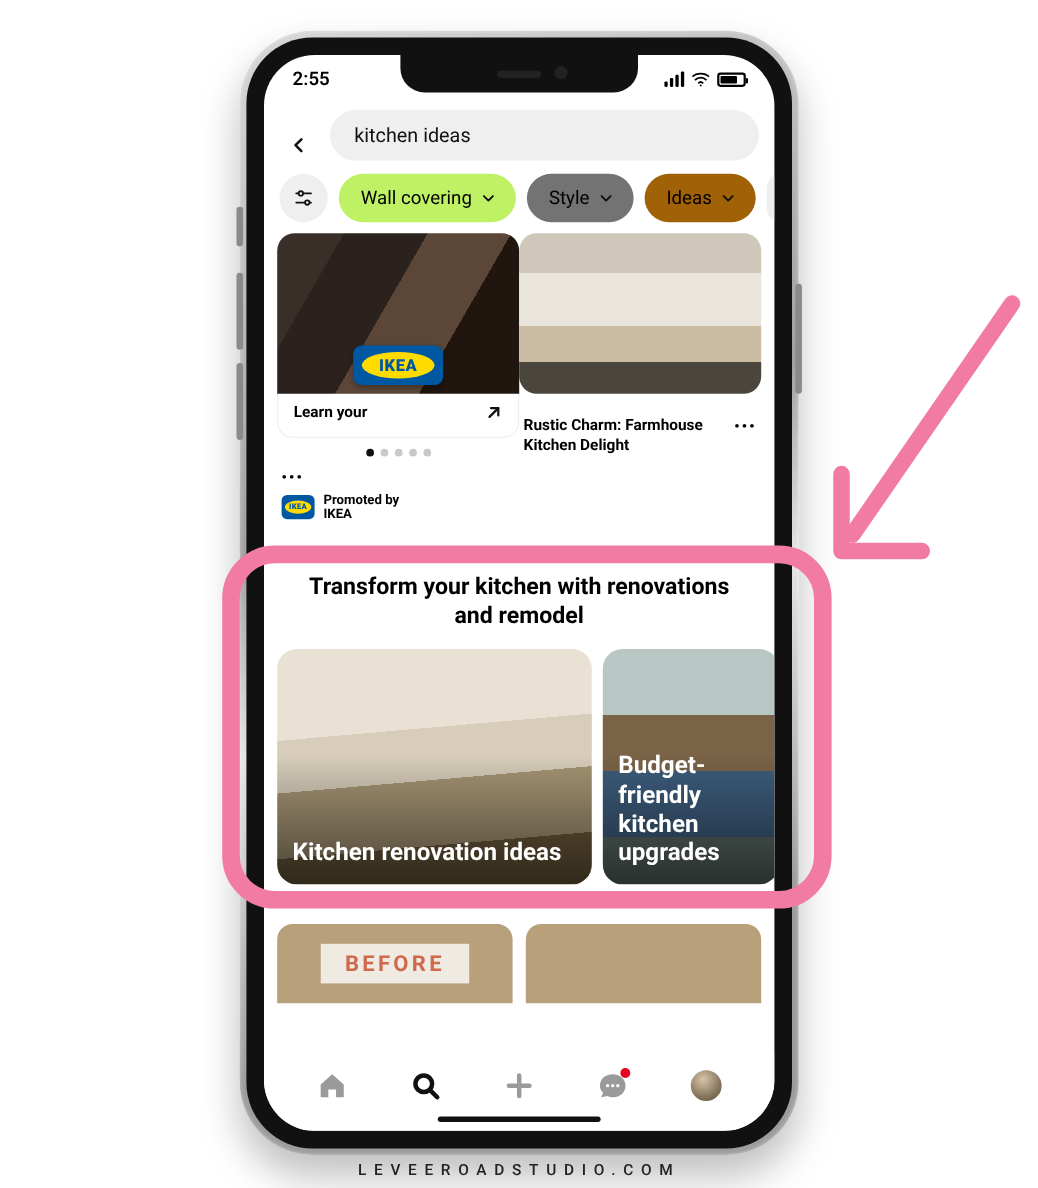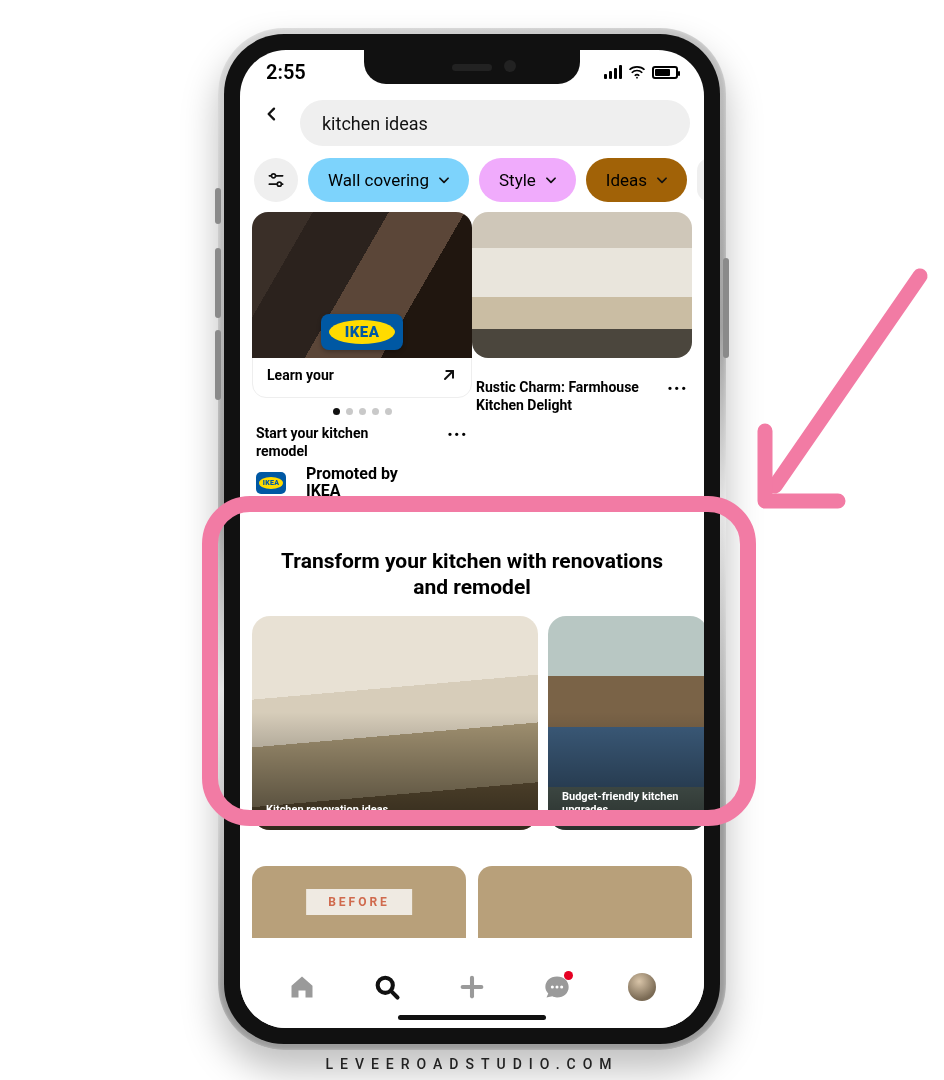--- a/index.html
+++ b/index.html
@@ -14,30 +14,30 @@
   .side-btn{position:absolute;background:#8a8a8a;border-radius:3px;}
   .sb-left1{left:-3px;top:160px;width:6px;height:36px;}
   .sb-left2{left:-3px;top:220px;width:6px;height:70px;}
   .sb-left3{left:-3px;top:302px;width:6px;height:70px;}
   .sb-right{right:-3px;top:230px;width:6px;height:100px;}
   
   .notch{position:absolute;top:0;left:50%;transform:translateX(-50%);width:216px;height:34px;background:#111;border-bottom-left-radius:22px;border-bottom-right-radius:22px;z-index:10;}
   .notch::before{content:"";position:absolute;left:88px;top:14px;width:40px;height:7px;border-radius:4px;background:#222;}
   .notch::after{content:"";position:absolute;left:140px;top:10px;width:12px;height:12px;border-radius:50%;background:#222;}
   
-  .status{position:absolute;top:0;left:0;right:0;height:44px;display:flex;align-items:center;justify-content:space-between;padding:0 26px;font-weight:600;font-size:20px;z-index:9;}
+  .status{position:absolute;top:0;left:0;right:0;height:44px;display:flex;align-items:center;justify-content:space-between;padding:0 26px;font-weight:600;font-size:17px;z-index:9;}
   .status-right{display:flex;align-items:center;gap:6px;}
   .sig{display:flex;align-items:flex-end;gap:2px;}
   .sig span{width:3px;background:#000;border-radius:1px;}
   .bat{width:26px;height:13px;border:2px solid #000;border-radius:3px;position:relative;}
   .bat::after{content:"";position:absolute;right:-4px;top:3px;width:2px;height:5px;background:#000;border-radius:1px;}
   .bat-fill{position:absolute;left:1px;top:1px;bottom:1px;width:70%;background:#000;border-radius:1px;}
   
   .content{position:absolute;top:44px;left:0;right:0;bottom:0;}
-  .searchbar{display:flex;align-items:flex-start;gap:14px;padding:6px 14px 10px 18px;}
+  .searchbar{display:flex;align-items:flex-end;gap:14px;padding:6px 14px 10px 18px;}
   .back{width:28px;height:28px;display:flex;align-items:center;justify-content:center;}
   .back svg{width:16px;height:16px;stroke:#111;}
   .searchfield{flex:1;height:46px;background:#efefef;border-radius:23px;display:flex;align-items:center;padding:0 22px;color:#111;font-size:18px;}
   
   .filters{display:flex;align-items:center;gap:10px;padding:2px 0 10px 14px;overflow:hidden;white-space:nowrap;}
   .filter-btn{height:44px;min-width:44px;border-radius:22px;background:#efefef;display:inline-flex;align-items:center;justify-content:center;}
   .chip{height:44px;border-radius:22px;display:inline-flex;align-items:center;padding:0 18px 0 20px;font-size:17px;gap:8px;}
   .chip svg{width:14px;height:14px;stroke:#111;}
   
   .grid{display:flex;gap:0;padding:0 12px;}
@@ -46,37 +46,37 @@
   .learn-more{margin-top:-6px;background:#fff;border:1px solid #eee;border-bottom-left-radius:14px;border-bottom-right-radius:14px;height:46px;display:flex;align-items:center;justify-content:space-between;padding:0 14px;font-weight:700;font-size:14px;}
   .dots{display:flex;gap:6px;justify-content:center;padding:10px 0 6px;}
   .dots span{width:7px;height:7px;border-radius:50%;background:#c9c9c9;}
   .dots span.on{background:#111;}
   .title-row{display:flex;align-items:flex-start;justify-content:space-between;gap:8px;padding:4px 4px 0;}
   .pin-title{font-size:14px;font-weight:700;line-height:1.25;}
   .more{font-weight:900;letter-spacing:2px;font-size:13px;padding-top:2px;}
   .promo{display:flex;align-items:center;gap:8px;padding:6px 4px;}
   .ikea-badge{width:30px;height:22px;border-radius:5px;background:#0058a3;display:flex;align-items:center;justify-content:center;}
   .ikea-badge span{display:flex;align-items:center;justify-content:center;width:24px;height:12px;border-radius:50%/50%;background:#ffdb00;font-size:7px;font-weight:900;color:#0058a3;letter-spacing:.3px;}
-  .promo-txt{font-size:16px;font-weight:700;line-height:1.05;margin-left:12px;}
+  .promo-txt{font-size:12px;font-weight:700;line-height:1.05;}
   
   .ikea-overlay{position:absolute;left:50%;bottom:8px;transform:translateX(-50%);width:82px;height:36px;border-radius:8px;background:#0058a3;display:flex;align-items:center;justify-content:center;box-shadow:0 2px 4px rgba(0,0,0,.25);}
   .ikea-overlay span{display:flex;align-items:center;justify-content:center;width:66px;height:24px;border-radius:50%/50%;background:#ffdb00;font-size:15px;font-weight:900;color:#0058a3;letter-spacing:.5px;}
   
   .suggest{padding:42px 0 8px;}
   .suggest h2{text-align:center;font-size:21px;font-weight:700;padding:0 30px;line-height:1.25;}
   .cards{display:flex;gap:10px;padding:16px 12px 0 12px;overflow:hidden;}
   .card{position:relative;height:214px;border-radius:18px;background:#bbb;overflow:hidden;flex:none;}
   .card .shade{position:absolute;inset:auto 0 0 0;height:55%;background:linear-gradient(to top,rgba(0,0,0,.55),transparent);}
-  .card .lbl{position:absolute;left:14px;right:14px;bottom:14px;color:#fff;font-weight:700;font-size:11px;line-height:1.2;}
+  .card .lbl{position:absolute;left:14px;right:14px;bottom:14px;color:#fff;font-weight:700;font-size:22px;line-height:1.2;}
   .c1{width:286px;}
   .c2{width:160px;}
   
   .more-pins{display:flex;gap:12px;padding:28px 12px 0;}
   .more-pins .mp{flex:1;height:72px;border-radius:14px 14px 0 0;background:#b8a07a;position:relative;overflow:hidden;}
-  .before-tag{position:absolute;left:50%;top:50%;transform:translate(-50%,-50%);padding:6px 22px;background:rgba(255,255,255,.78);color:#d06a4d;font-weight:700;letter-spacing:3px;font-size:12px;}
+  .before-tag{position:absolute;left:50%;top:50%;transform:translate(-50%,-50%);padding:6px 22px;background:rgba(255,255,255,.78);color:#d06a4d;font-weight:700;letter-spacing:3px;font-size:20px;}
   
   .nav{position:absolute;left:0;right:0;bottom:0;height:72px;background:#fff;display:flex;align-items:center;justify-content:space-around;padding:0 20px 10px;}
   .nav .ic{width:28px;height:28px;display:flex;align-items:center;justify-content:center;position:relative;}
   .nav svg{width:28px;height:28px;}
   .dot-red{position:absolute;top:-2px;right:-2px;width:9px;height:9px;border-radius:50%;background:#e60023;}
   .avatar{width:28px;height:28px;border-radius:50%;background:radial-gradient(circle at 40% 30%,#d8c4a8,#7a6a54 70%);}
   .home-ind{position:absolute;left:50%;bottom:8px;transform:translateX(-50%);width:148px;height:5px;border-radius:3px;background:#111;}
   
   .highlight{position:absolute;left:202px;top:496px;width:554px;height:330px;border:16px solid #f27ba4;border-radius:48px;pointer-events:none;z-index:50;}
   
@@ -139,27 +139,27 @@
 
           <div class="filters">
             <div class="filter-btn">
               <svg width="20" height="20" viewBox="0 0 24 24" fill="none" stroke="#111" stroke-width="2" stroke-linecap="round">
                   <line x1="4" y1="7" x2="20" y2="7"></line>
                   <circle cx="9" cy="7" r="2.4" fill="#fff"></circle>
                   <line x1="4" y1="17" x2="20" y2="17"></line>
                   <circle cx="16" cy="17" r="2.4" fill="#fff"></circle>
                 </svg>
             </div>
-            <div class="chip" style="background:#7dd3fc">
+            <div class="chip" style="background:#bef264">
               <span>Wall covering</span>
               <svg viewBox="0 0 24 24" fill="none" stroke-width="3" stroke-linecap="round" stroke-linejoin="round">
                   <polyline points="5 9 12 16 19 9"></polyline>
                 </svg>
             </div>
-            <div class="chip" style="background:#f0abfc">
+            <div class="chip" style="background:#737373">
               <span>Style</span>
               <svg viewBox="0 0 24 24" fill="none" stroke-width="3" stroke-linecap="round" stroke-linejoin="round">
                   <polyline points="5 9 12 16 19 9"></polyline>
                 </svg>
             </div>
             <div class="chip" style="background:#a16207">
               <span>Ideas</span>
               <svg viewBox="0 0 24 24" fill="none" stroke-width="3" stroke-linecap="round" stroke-linejoin="round">
                   <polyline points="5 9 12 16 19 9"></polyline>
                 </svg>
@@ -184,21 +184,20 @@
                   </svg>
               </div>
               <div class="dots">
                 <span class="on"></span>
                   <span></span>
                   <span></span>
                   <span></span>
                   <span></span>
               </div>
               <div class="title-row">
-                <div class="pin-title" style="max-width:160px">Start your kitchen remodel</div>
                 <div class="more">•••</div>
               </div>
               <div class="promo">
                 <div class="ikea-badge">
                     <span>IKEA</span>
                   </div>
                 <div class="promo-txt">
                   <div>Promoted by</div>
                   <div>IKEA</div>
                 </div>

